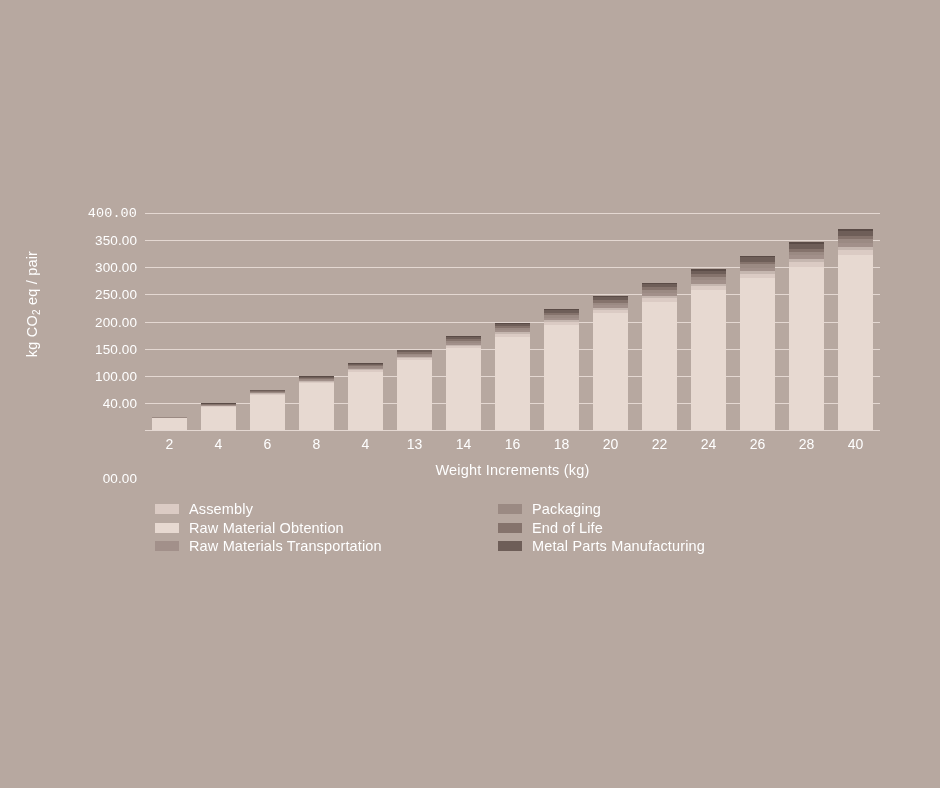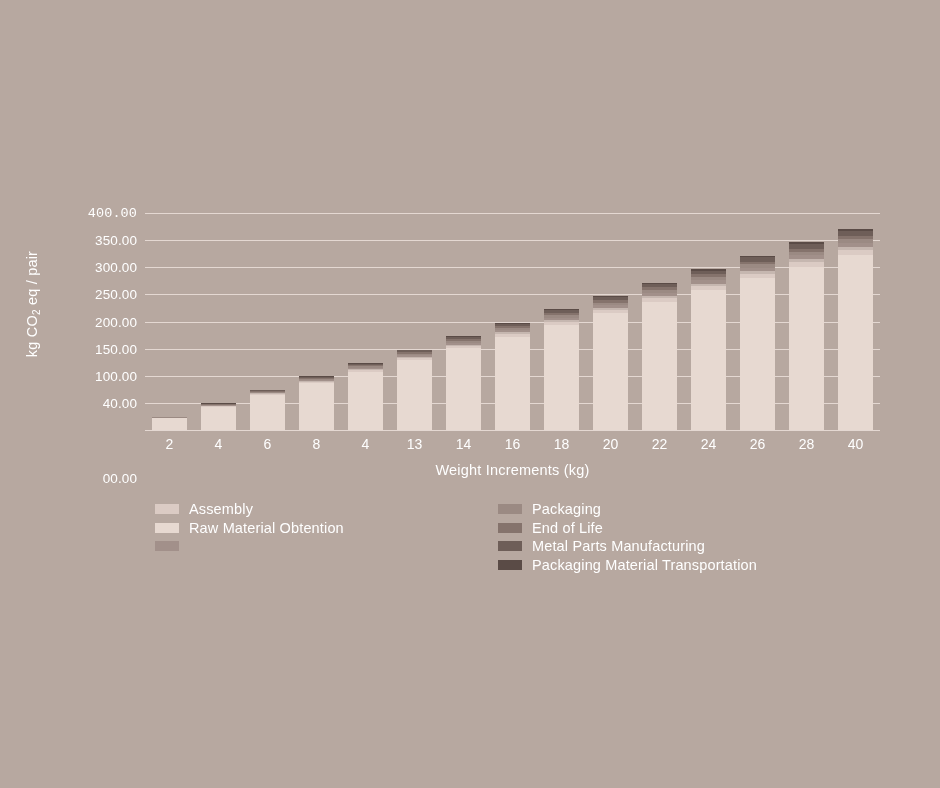--- a/index.html
+++ b/index.html
@@ -352,35 +352,32 @@
         <div class="legend-item">
           <span class="legend-swatch" style="background: rgb(219, 203, 196);"></span>
           <span class="legend-label">Assembly</span>
         </div>
         <div class="legend-item">
           <span class="legend-swatch" style="background: rgb(231, 217, 209);"></span>
           <span class="legend-label">Raw Material Obtention</span>
         </div>
         <div class="legend-item">
           <span class="legend-swatch" style="background: rgb(162, 144, 138);"></span>
+          <span class="legend-label">Raw Materials Transportation</span>
         </div>
       </div>
     <div class="legend-col right">
         <div class="legend-item">
           <span class="legend-swatch" style="background: rgb(155, 138, 131);"></span>
           <span class="legend-label">Packaging</span>
         </div>
         <div class="legend-item">
           <span class="legend-swatch" style="background: rgb(133, 115, 108);"></span>
           <span class="legend-label">End of Life</span>
         </div>
         <div class="legend-item">
           <span class="legend-swatch" style="background: rgb(110, 94, 88);"></span>
           <span class="legend-label">Metal Parts Manufacturing</span>
         </div>
-        <div class="legend-item">
-          <span class="legend-swatch" style="background: rgb(90, 75, 70);"></span>
-          <span class="legend-label">Packaging Material Transportation</span>
-        </div>
       </div>
   </div>
 
 </div>
 
 </body></html>

